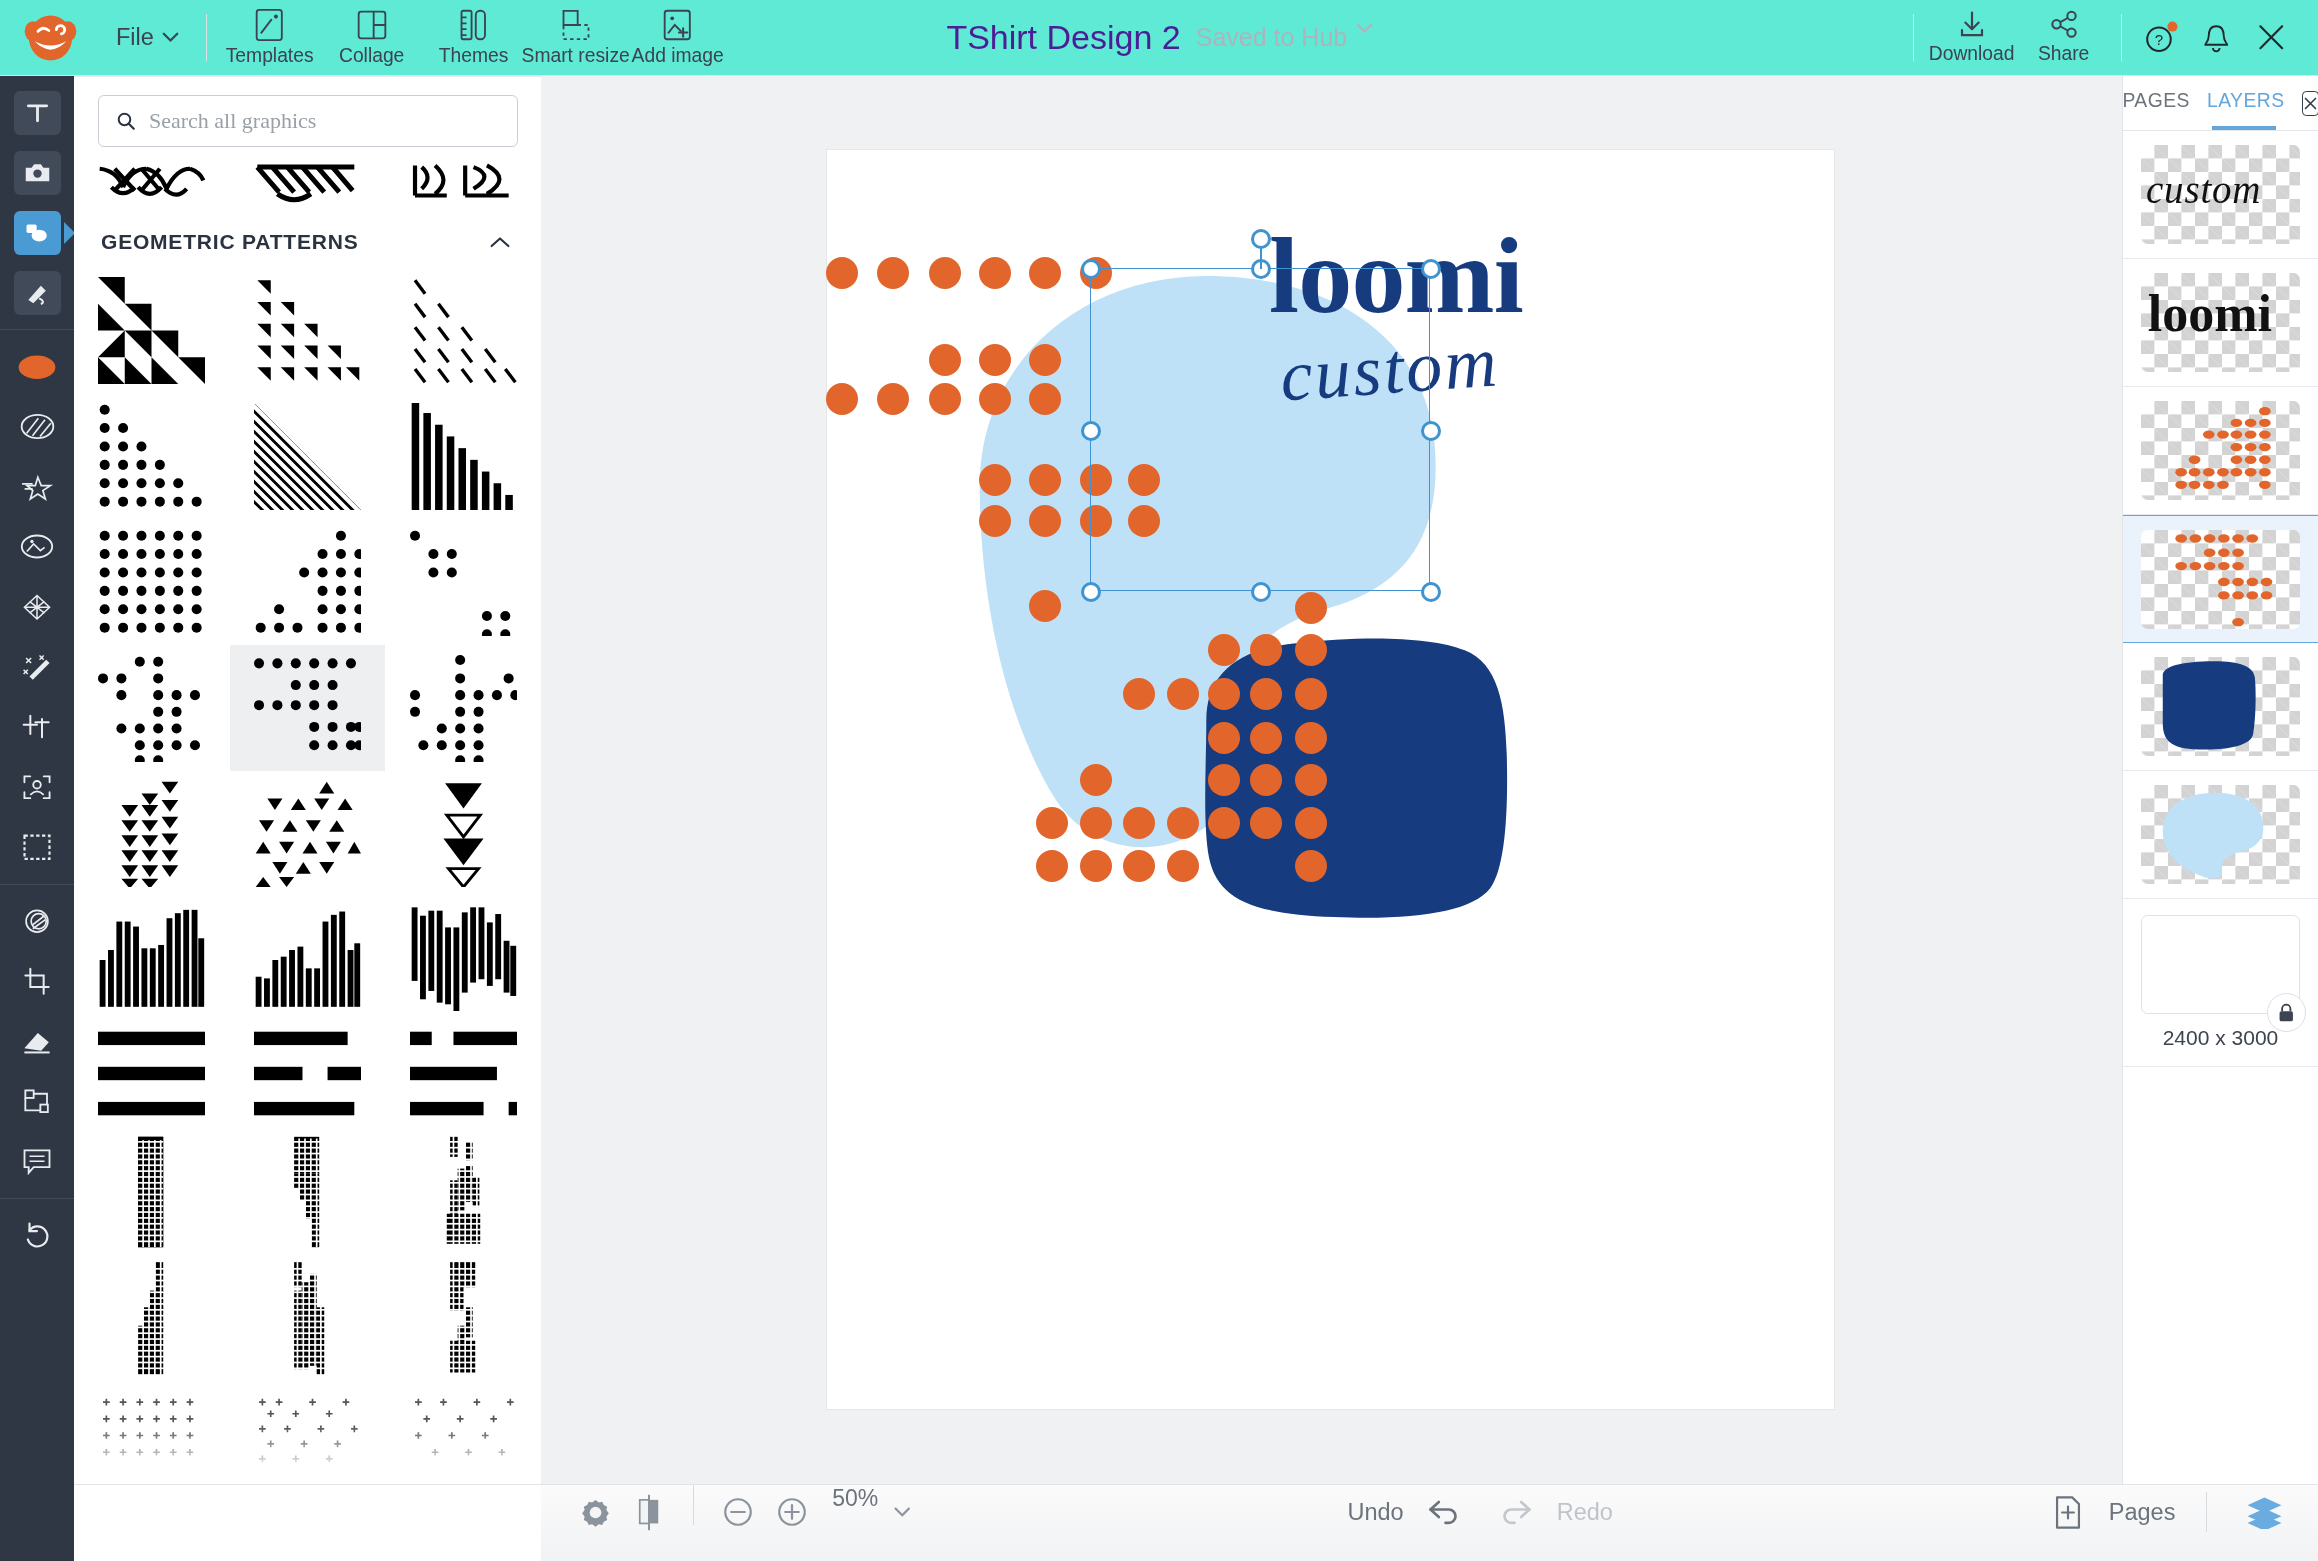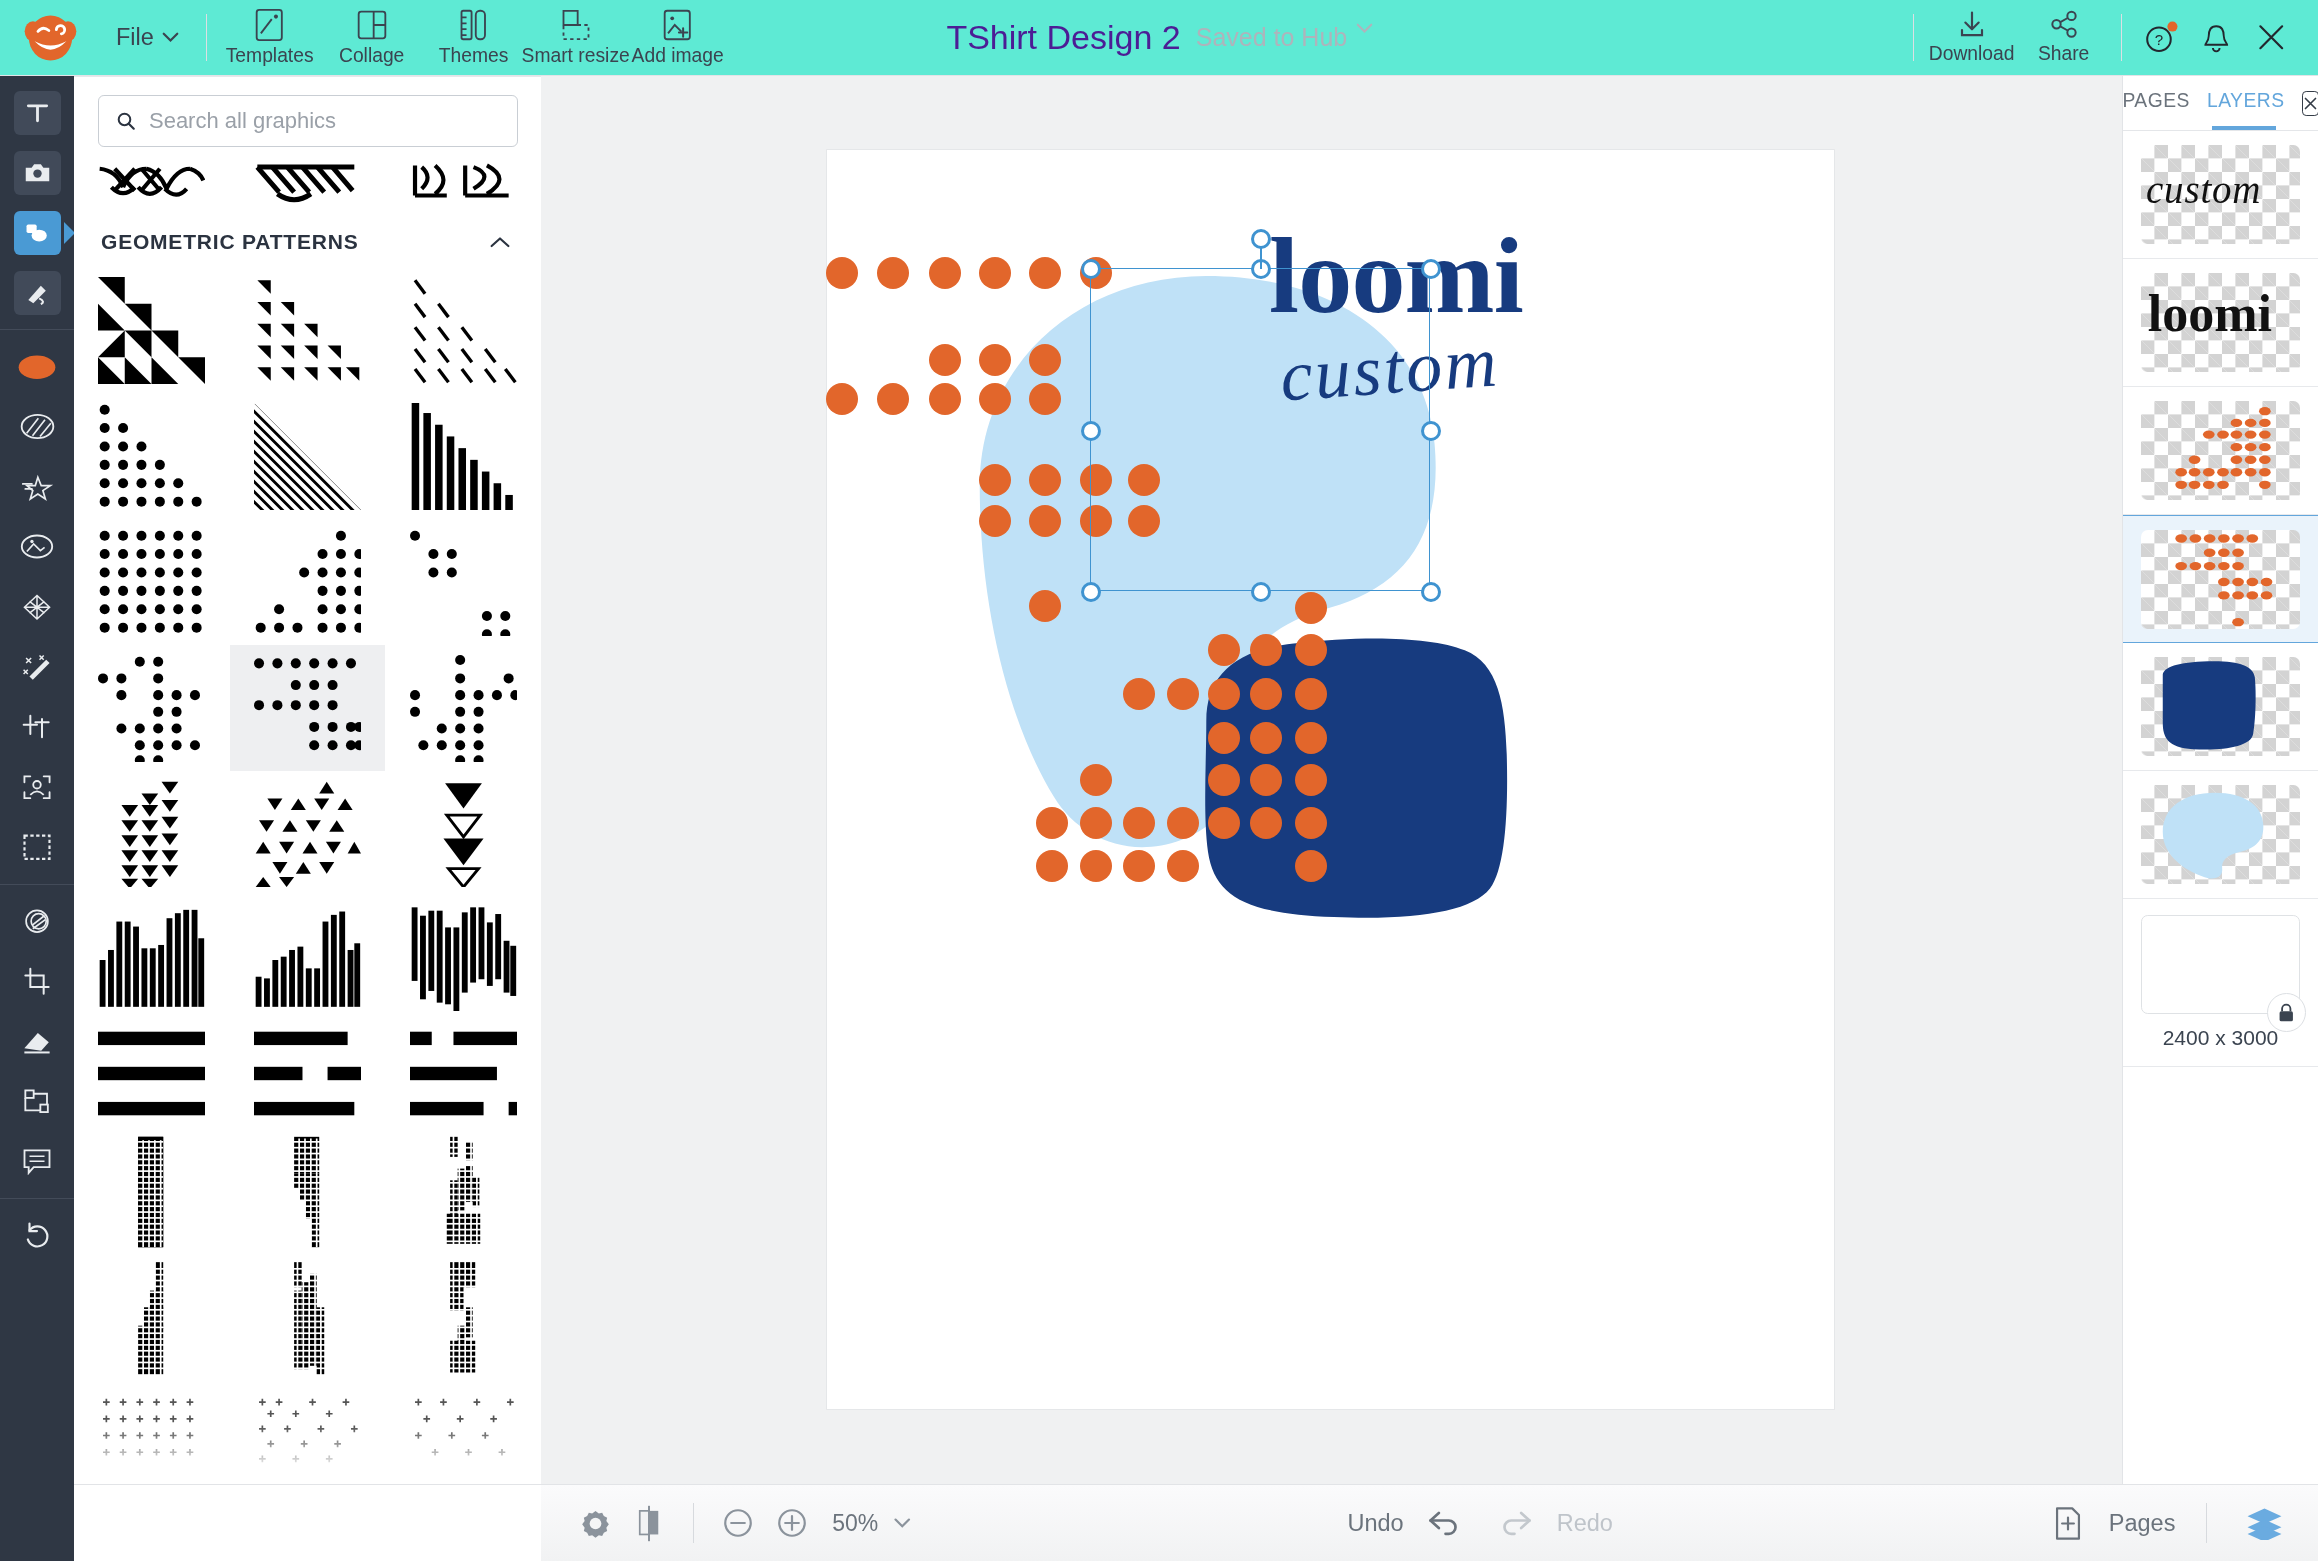--- a/index.html
+++ b/index.html
@@ -68,21 +68,21 @@
   #panel-head .back{ font-size:22px; color:#3b4450; }
   #panel-title{ font-size:23px; letter-spacing:1px; color:#2b3340; font-weight:600;}
   .hr{ height:0.8px; background:#e6e8eb; }
   #search-wrap{ padding:18.5px 23.5px 15px 23.5px;}
   #search-box{
     height:52px; border:0.8px solid #c9ced4; border-radius:5.9px;
     display:flex; align-items:center; gap:13.4px; padding:0 17px;
   }
   #search-input{
     border:none; outline:none; font-size:22px; color:#555c66; width:100%;
-    font-family:Liberation Sans, sans-serif; background:transparent;
+    font-family:Liberation Serif, serif; background:transparent;
   }
   #search-input::placeholder{ color:#9aa0a8; }
 
   .row3{ display:flex; }
   .cell{ width:156px; display:flex; align-items:center; justify-content:center; cursor:pointer;}
   .cell.sel{ background:#eeeff1; }
   #section-head{
     height:50px; display:flex; align-items:center; justify-content:space-between;
     padding:0 30px 0 27px; cursor:pointer;
   }
@@ -146,21 +146,21 @@
   .layer-size{ font-size:21px; color:#3b4450; text-align:center; padding-top:11.8px;}
   #lock-badge{
     position:absolute; right:11.8px; bottom:34px; width:39px;height:39px;border-radius:50%;
     background:#fff; border:0.8px solid #dcdfe3; display:flex;align-items:center;justify-content:center;
   }
 
   
   #bottombar{
     position:absolute; left:541px; bottom:0; width:1777px; height:77px;
     background:linear-gradient(to bottom,#fbfbfc,#f1f2f3);
-    border-top:0.8px solid #e2e4e7; display:flex; align-items:center; padding:0 27px;
+    border-top:0.8px solid #e2e4e7; display:flex; align-items:flex-start; padding:0 27px;
   }
   #bottom-left-dark{
     position:absolute; left:0; bottom:0; width:74px; height:77px; background:#2f3744;
   }
   #bottom-panel-strip{
     position:absolute; left:74px; bottom:0; width:468px; height:77px;
     background:#fff; border-right:0.8px solid #e2e4e7; border-top:0.8px solid #e2e4e7;
   }
   .bb-icon{ width:54px;height:54px;display:flex;align-items:center;justify-content:center;cursor:pointer;}
   .bvdiv{ width:0.8px;height:40px;background:#d7dade;margin:0 17px;}

